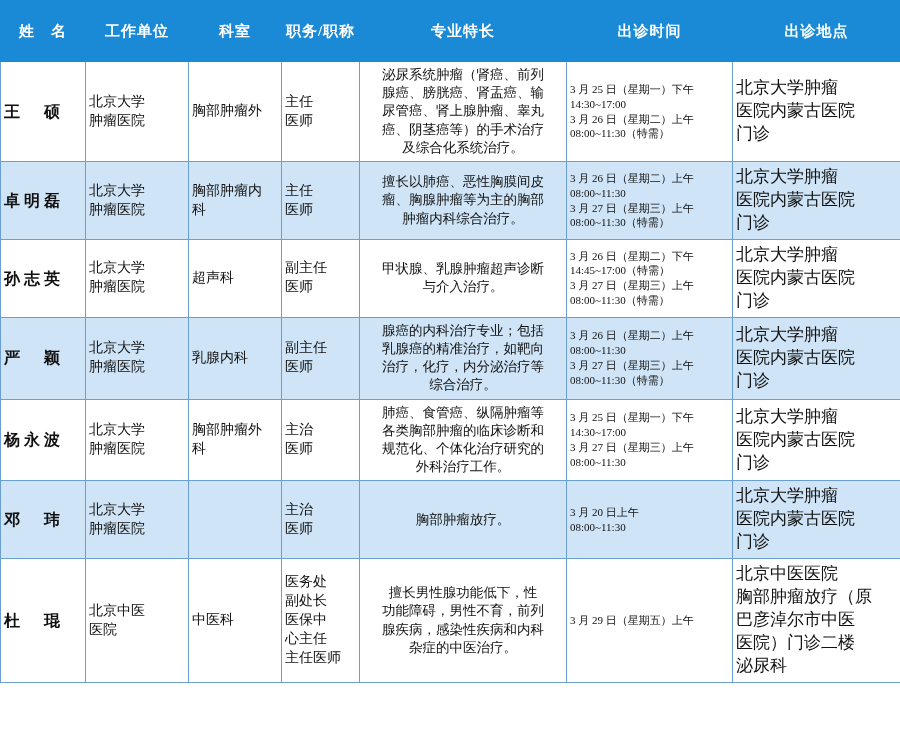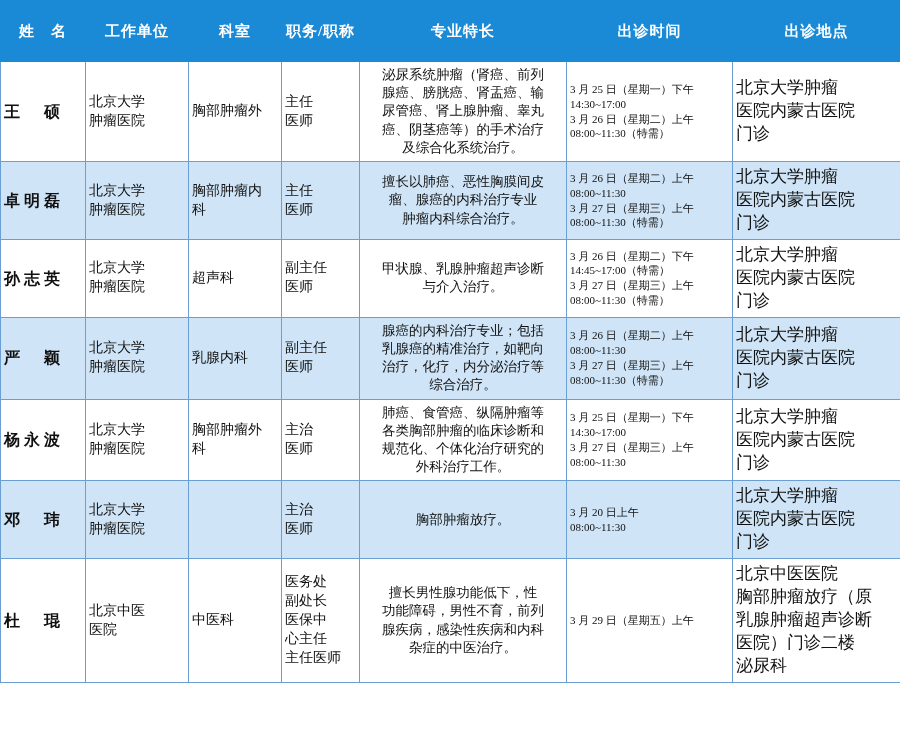--- a/index.html
+++ b/index.html
@@ -138,21 +138,21 @@
         <td class="c-dept cell-lines">
           <span>胸部肿瘤内</span>
           <span>科</span>
         </td>
         <td class="c-title cell-lines">
           <span>主任</span>
           <span>医师</span>
         </td>
         <td class="c-spec cell-lines">
           <span>擅长以肺癌、恶性胸膜间皮</span>
-          <span>瘤、腺癌的内科治疗专业</span>
+          <span>瘤、胸腺肿瘤等为主的胸部</span>
           <span>肿瘤内科综合治疗。</span>
         </td>
         <td class="c-time cell-lines">
           <span>3 月 26 日（星期二）上午</span>
           <span>08:00~11:30</span>
           <span>3 月 27 日（星期三）上午</span>
           <span>08:00~11:30（特需）</span>
         </td>
         <td class="c-place cell-lines">
           <span>北京大学肿瘤</span>
@@ -299,19 +299,19 @@
           <span>功能障碍，男性不育，前列</span>
           <span>腺疾病，感染性疾病和内科</span>
           <span>杂症的中医治疗。</span>
         </td>
         <td class="c-time cell-lines">
           <span>3 月 29 日（星期五）上午</span>
         </td>
         <td class="c-place cell-lines">
           <span>北京中医医院</span>
           <span>胸部肿瘤放疗（原</span>
-          <span>乳腺肿瘤超声诊断</span>
+          <span>巴彦淖尔市中医</span>
           <span>医院）门诊二楼</span>
           <span>泌尿科</span>
         </td>
       </tr>
     </tbody>
 </table>
 
 </body></html>

